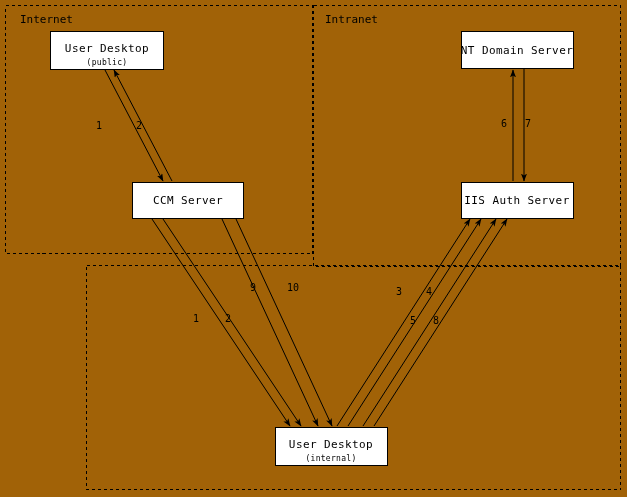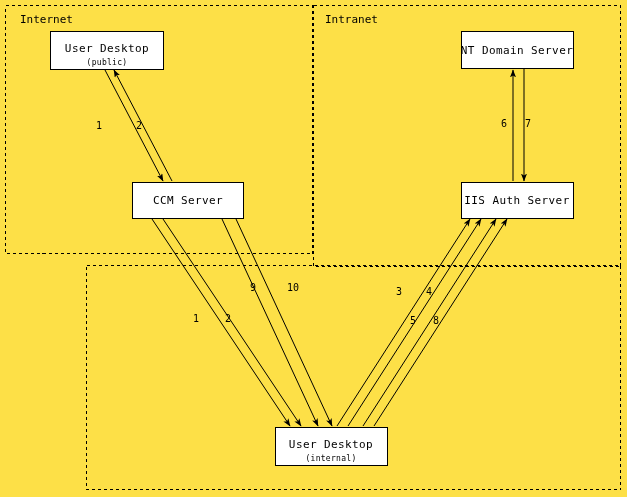--- a/index.html
+++ b/index.html
@@ -7,21 +7,21 @@
     padding: 0;
     background: #ffffff;
   }
   body {
     font-family: "DejaVu Sans Mono", monospace;
   }
   #diagram-root {
     position: relative;
     width: 627px;
     height: 497px;
-    background: #fde047;
+    background: #a16207;
     overflow: hidden;
   }
   svg#diagram-svg {
     position: absolute;
     top: 0;
     left: 0;
     width: 627px;
     height: 497px;
     display: block;
   }

